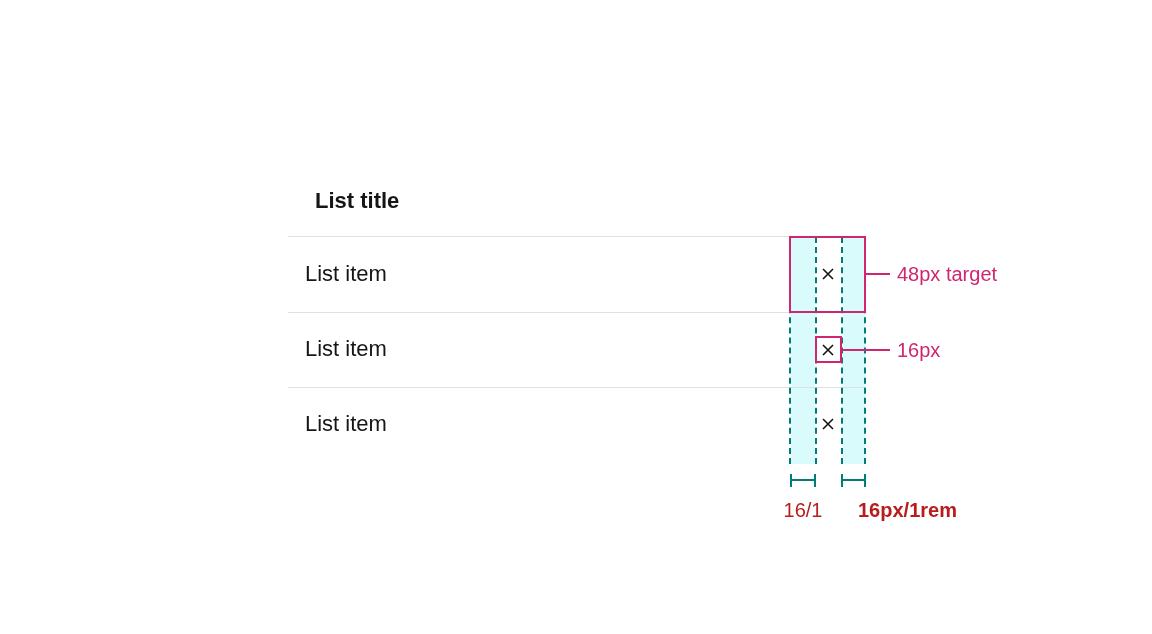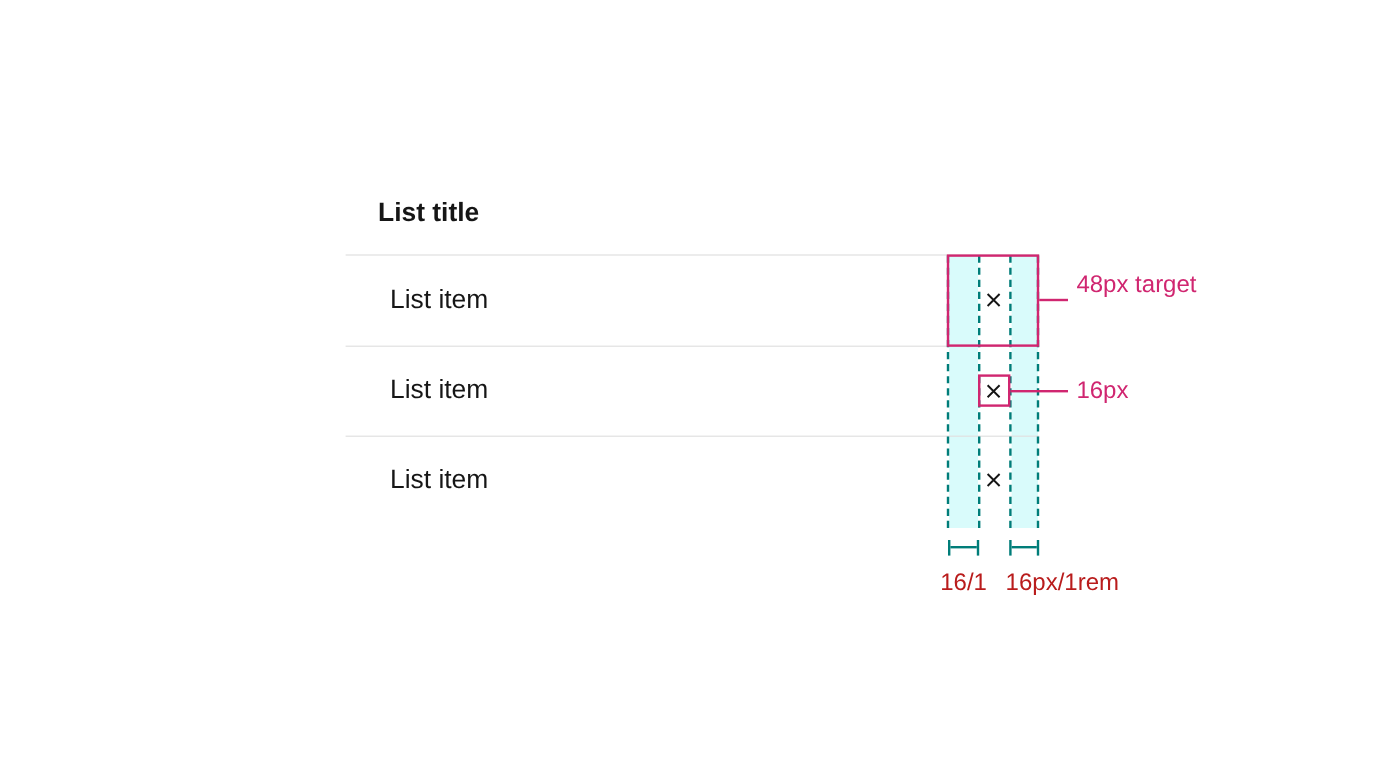--- a/index.html
+++ b/index.html
@@ -1,35 +1,35 @@
 <!DOCTYPE html>
 <html><head>
 <meta charset="utf-8">
 <style>
   * { margin: 0; padding: 0; box-sizing: border-box; }
   html, body { width: 1152px; height: 634px; background: #ffffff; }
   body { font-family: "Liberation Sans", sans-serif; position: relative; overflow: hidden; }
 
-  .abs { position: absolute; }
+  .abs { position: absolute; margin-top: 24px; }
 
   
   .list-title {
     left: 315px; top: 164px;
     font-size: 22px; font-weight: 700; color: #161616; line-height: 26px;
     z-index: 2;
   }
   .divider {
     left: 288px; width: 578px; height: 1px; background: #e0e0e0; z-index: 2;
   }
   .divider.d1 { top: 212px; }
   .divider.d2 { top: 288px; }
   .divider.d3 { top: 363px; }
 
   .row-label {
-    left: 325px;
+    left: 305px;
     font-size: 22px; font-weight: 400; color: #161616; line-height: 26px;
     z-index: 2;
   }
   .row-label.r1 { top: 237px; }
   .row-label.r2 { top: 312px; }
   .row-label.r3 { top: 387px; }
 
   .close-btn {
     left: 820px; width: 16px; height: 16px; z-index: 5;
     background: transparent; border: none; padding: 0; cursor: pointer;
@@ -66,41 +66,41 @@
   }
 
   .connector { height: 2px; background: #d02670; z-index: 4; }
   .connector.t48 { left: 866px; top: 249px; width: 24px; }
   .connector.t16 { left: 842px; top: 325px; width: 48px; }
 
   .callout {
     left: 897px; font-size: 20px; line-height: 24px; color: #d02670; z-index: 5;
     white-space: nowrap;
   }
-  .callout.t48 { top: 225px; }
+  .callout.t48 { top: 238px; }
   .callout.t16 { top: 314px; }
 
   .bracket {
     top: 450px; height: 13px;
     border-left: 2px solid #007d79; border-right: 2px solid #007d79;
     z-index: 3;
   }
   .bracket.left  { left: 790px; width: 26px; }
   .bracket.right { left: 841px; width: 25px; }
   .bracket::after {
     content: ""; position: absolute; left: 0; right: 0; top: 5px; height: 2px;
     background: #007d79;
   }
 
   .measure {
     top: 474px; font-size: 20px; line-height: 24px; color: #b91c1c; z-index: 5;
     white-space: nowrap;
   }
   .measure.left  { left: 771px; width: 64px; text-align: center; }
-  .measure.right { left: 838px; }
+  .measure.right { left: 858px; font-weight: bold; }
 </style>
 </head>
 <body>
 
 <div class="abs list-title">List title</div>
 
 <div class="abs divider d1"></div>
 <div class="abs divider d2"></div>
 <div class="abs divider d3"></div>
 

